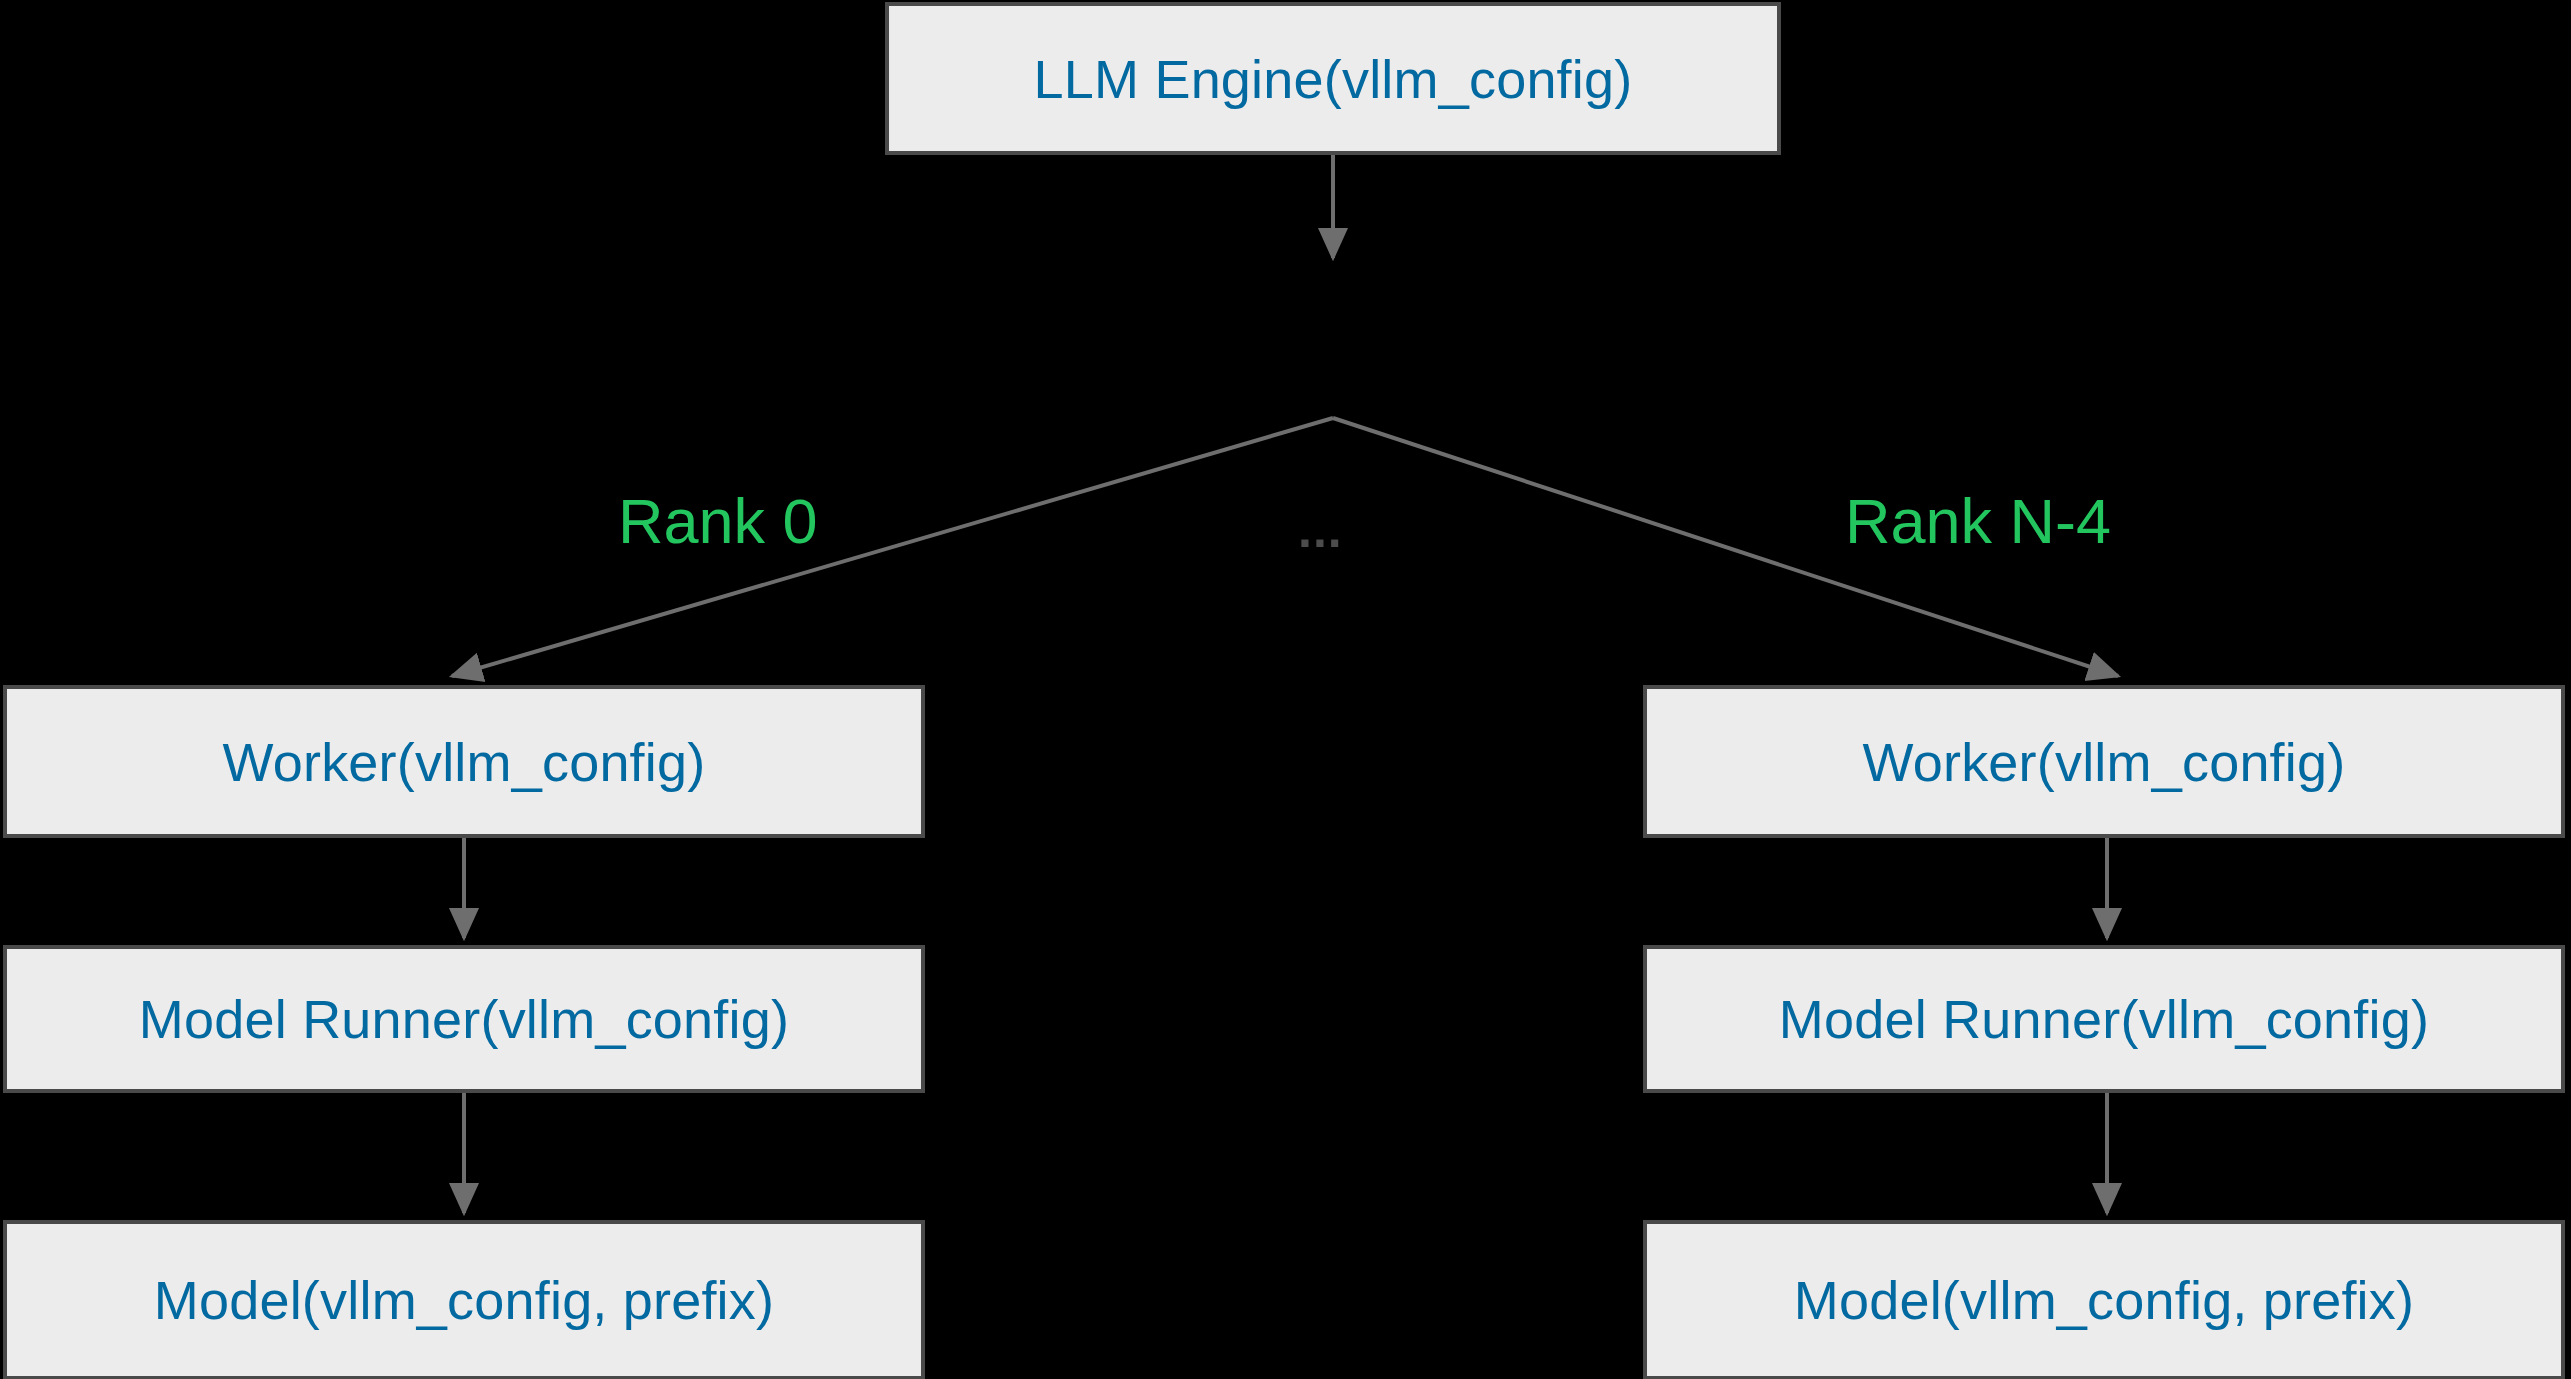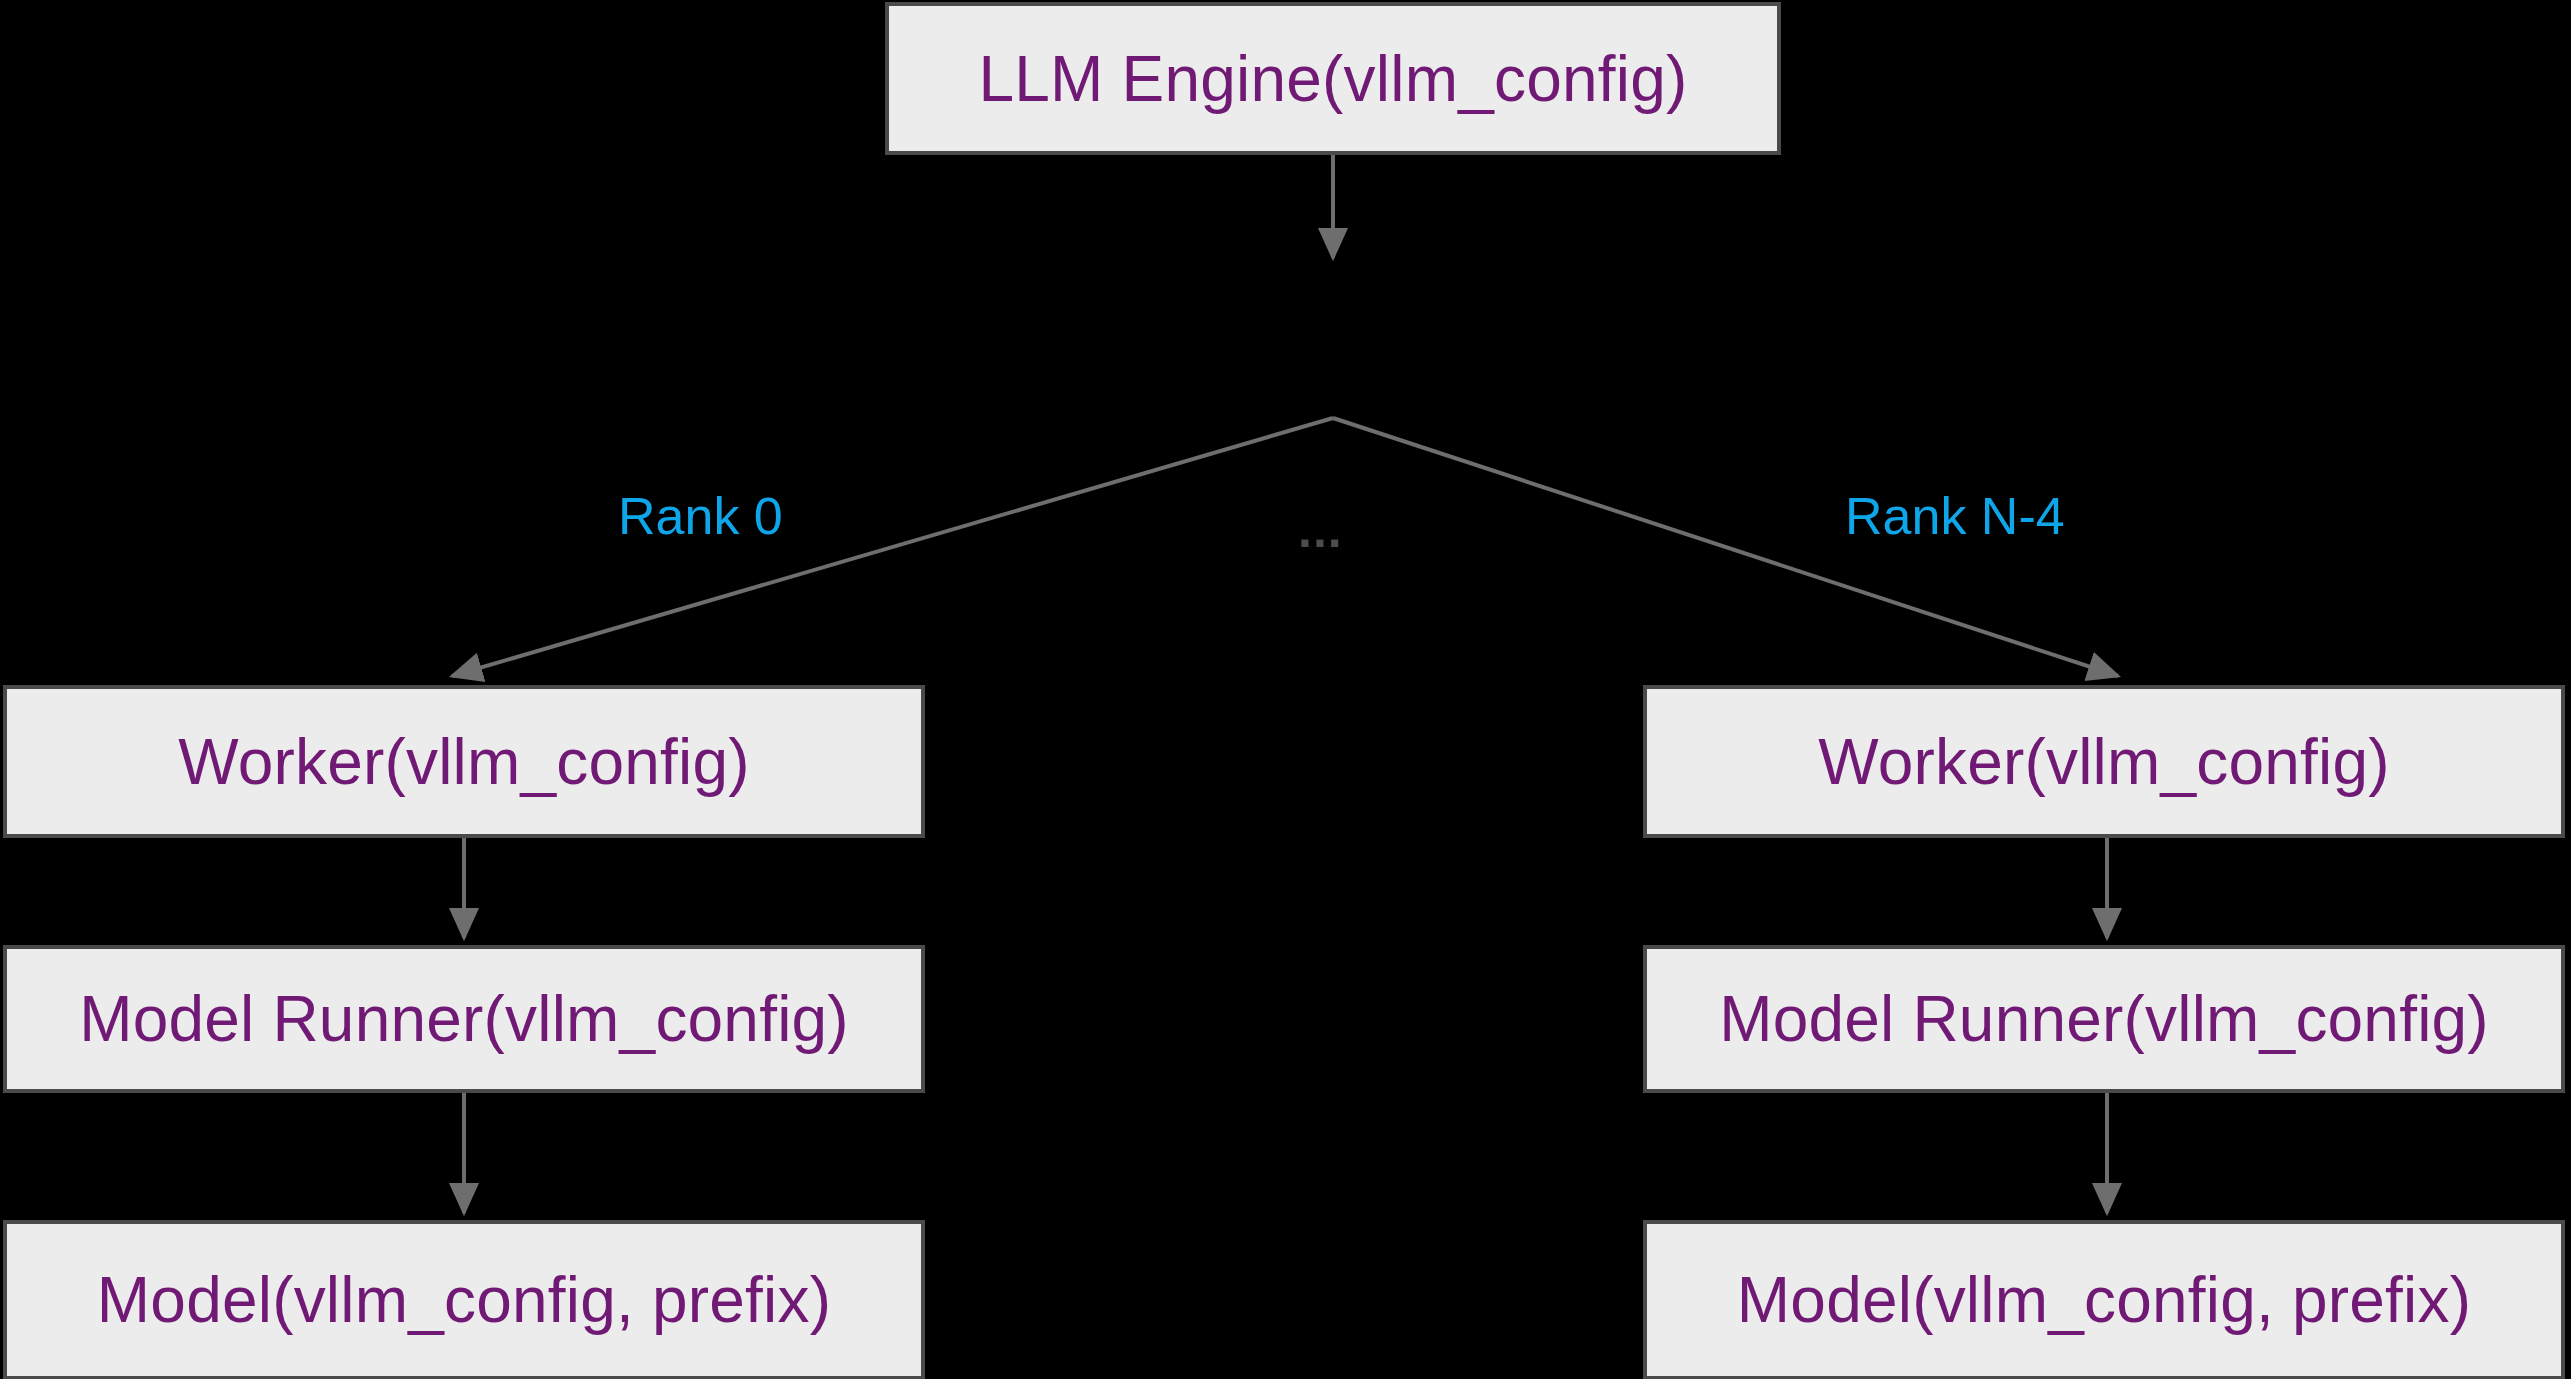--- a/index.html
+++ b/index.html
@@ -22,33 +22,33 @@
     position: absolute;
     background: #ECECEC;
     border: 4px solid #4a4a4a;
     box-sizing: border-box;
     display: flex;
     align-items: center;
     justify-content: center;
     z-index: 3;
   }
   .node-label {
-    color: #701a75;
+    color: #0369a1;
     font-family: "Liberation Sans", sans-serif;
-    font-size: 64px;
+    font-size: 54px;
     font-weight: 400;
     letter-spacing: 0.2px;
     white-space: nowrap;
     line-height: 1;
   }
   .edge-label {
     position: absolute;
-    color: #0ea5e9;
+    color: #22c55e;
     font-family: "Liberation Sans", sans-serif;
-    font-size: 52px;
+    font-size: 63px;
     font-weight: 400;
     white-space: nowrap;
     z-index: 4;
     line-height: 1;
   }
   .ellipsis-label {
     position: absolute;
     color: #4c4c4c;
     font-family: "Liberation Sans", sans-serif;
     font-size: 50px;

